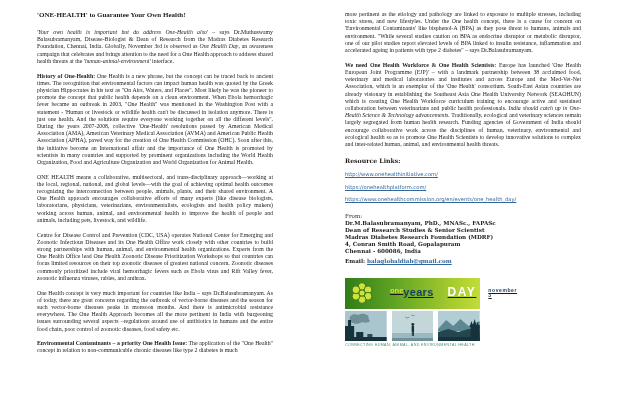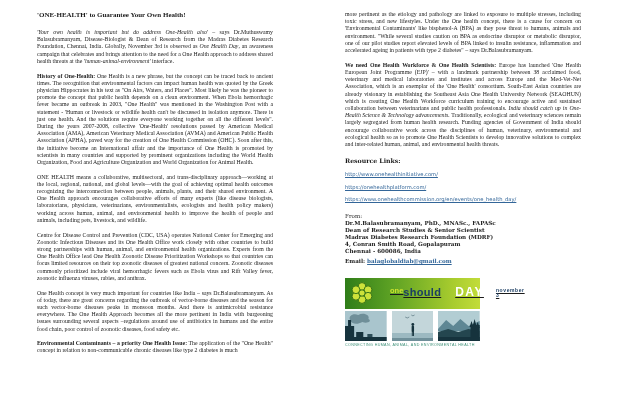--- a/index.html
+++ b/index.html
@@ -95,21 +95,21 @@
           <circle cx="14" cy="7" r="4.2" fill="#cde23a" stroke="#2e6d16" stroke-width="1"></circle>
           <circle cx="20.5" cy="10.5" r="4.2" fill="#cde23a" stroke="#2e6d16" stroke-width="1"></circle>
           <circle cx="20.5" cy="17.5" r="4.2" fill="#cde23a" stroke="#2e6d16" stroke-width="1"></circle>
           <circle cx="14" cy="21" r="4.2" fill="#cde23a" stroke="#2e6d16" stroke-width="1"></circle>
           <circle cx="7.5" cy="17.5" r="4.2" fill="#cde23a" stroke="#2e6d16" stroke-width="1"></circle>
           <circle cx="7.5" cy="10.5" r="4.2" fill="#cde23a" stroke="#2e6d16" stroke-width="1"></circle>
           <circle cx="14" cy="14" r="3.4" fill="#cde23a" stroke="#2e6d16" stroke-width="1"></circle>
         </svg>
         <div class="brand-text">
           <span class="brand-one">one</span>
-          <span class="brand-health">should</span>
+          <span class="brand-health">years</span>
           <span class="brand-day">DAY</span>
           <span class="brand-date">november 3</span>
         </div>
       </div>
       <div class="poster-photos">
         <svg class="photo" viewBox="0 0 41 30" preserveAspectRatio="none">
           <rect width="41" height="30" fill="#a9c5cd"></rect>
           <path d="M5,9 C3,5 8,2 13,4 C18,1 25,4 23,8 C27,10 22,13 17,11 C12,14 6,13 5,9 Z" fill="#6f8f99"></path>
           <path d="M0,30 L0,15 L3,15 L3,9 L6,9 L6,15 L9,15 L9,30 Z" fill="#16333d"></path>
           <rect x="11" y="21" width="7" height="5" fill="#16333d"></rect>

